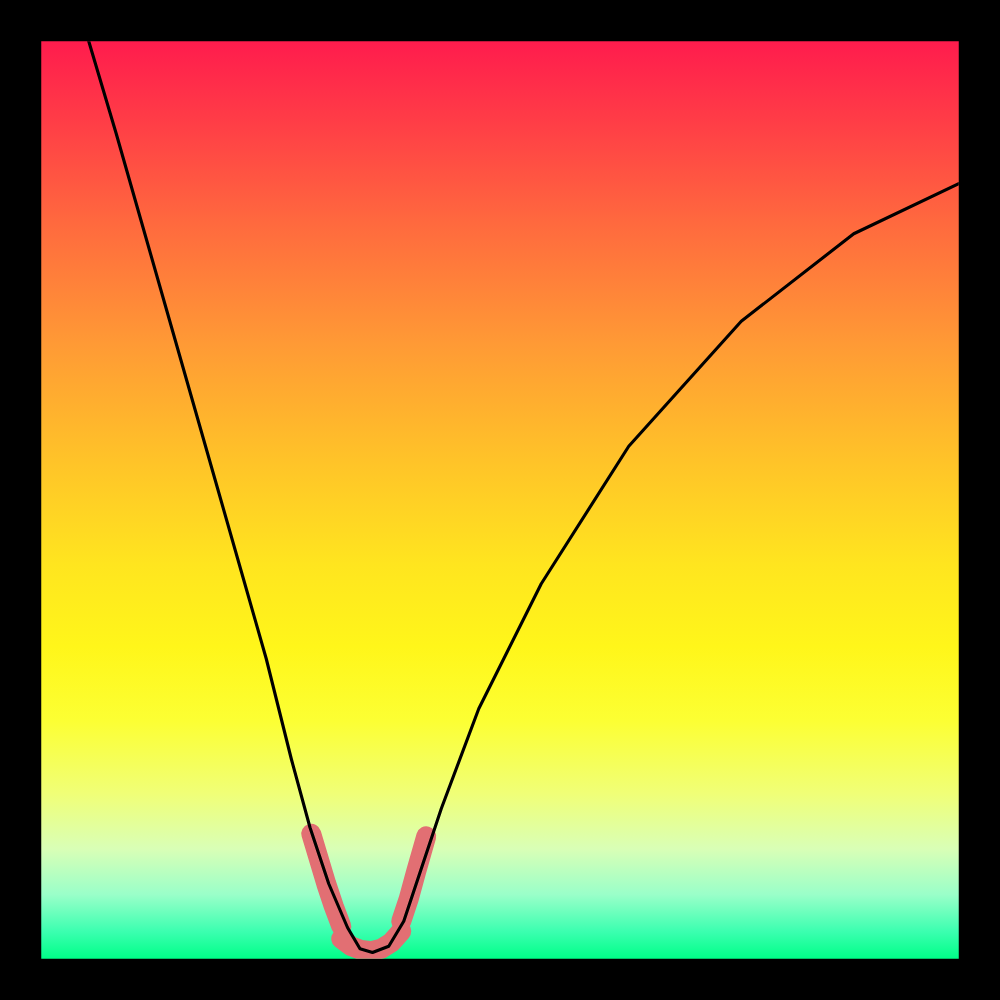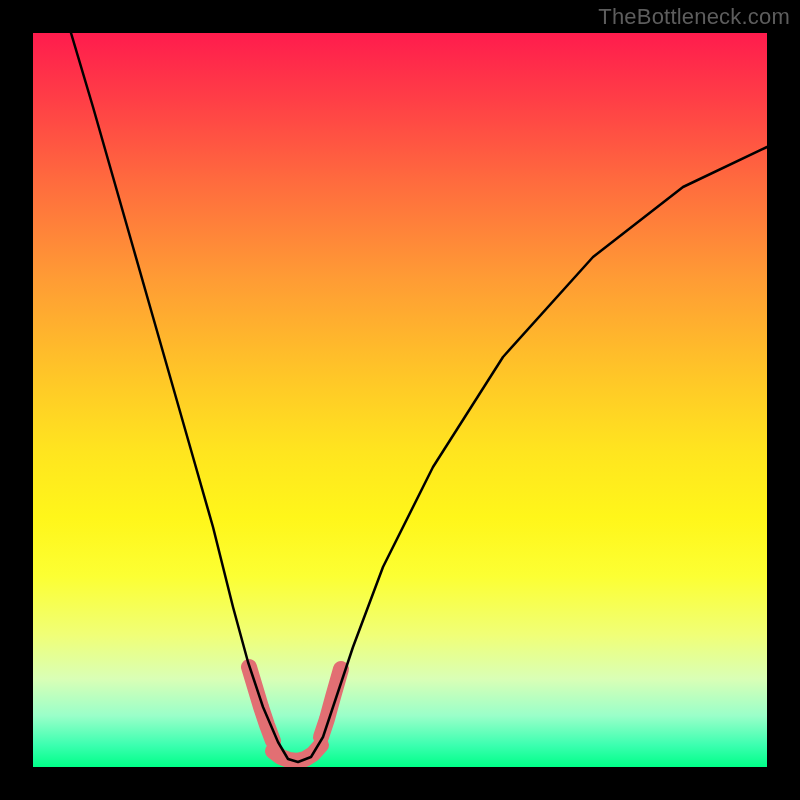--- a/index.html
+++ b/index.html
@@ -65,14 +65,13 @@
   <div class="plot">
     <svg class="curve" viewBox="0 0 734 734" preserveAspectRatio="none">
       <g id="svg-series">
           <path d="M216 634 L222 654 L228 674 L234 692 L240 708" fill="none" stroke="#e26f73" stroke-width="16" stroke-linecap="round" stroke-linejoin="round"></path>
           <path d="M240 718 L248 724 L256 727 L264 728 L272 726 L280 721 L288 712" fill="none" stroke="#e26f73" stroke-width="16" stroke-linecap="round" stroke-linejoin="round"></path>
           <path d="M288 704 L294 686 L300 664 L308 636" fill="none" stroke="#e26f73" stroke-width="16" stroke-linecap="round" stroke-linejoin="round"></path>
           <path d="M38 0 L60 74 L80 144 L100 214 L120 284 L140 354 L160 424 L180 494 L200 574 L215 629 L230 674 L245 709 L255 726 L265 729 L278 724 L290 704 L300 674 L320 614 L350 534 L400 434 L470 324 L560 224 L650 154 L734 114" fill="none" stroke="#000000" stroke-width="2.5" stroke-linecap="round" stroke-linejoin="round"></path>
         </g>
     </svg>
   </div>
-  <div class="attribution">TheBottleneck.com</div>
 </div>
 
 </body></html>

